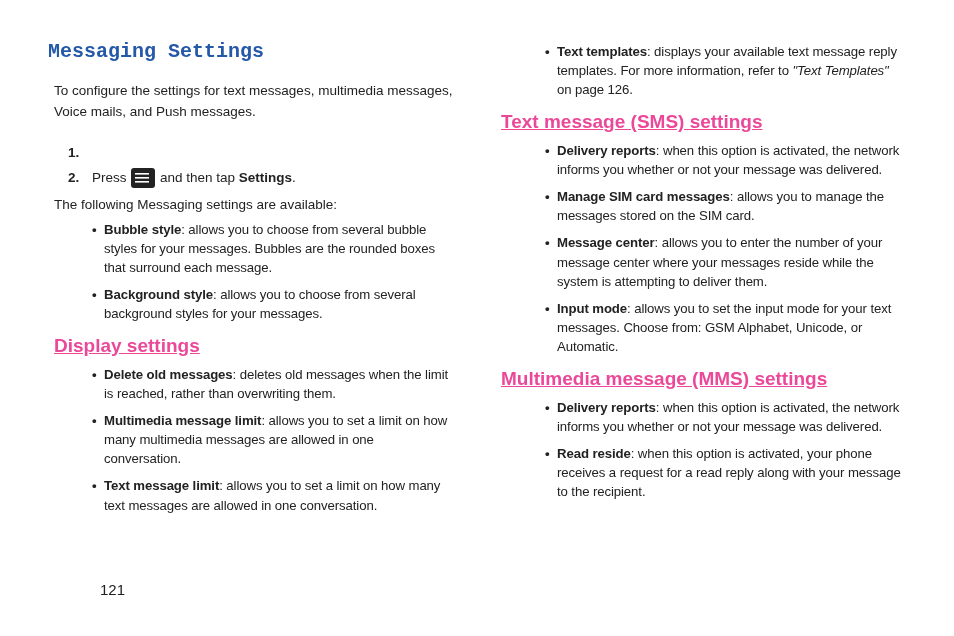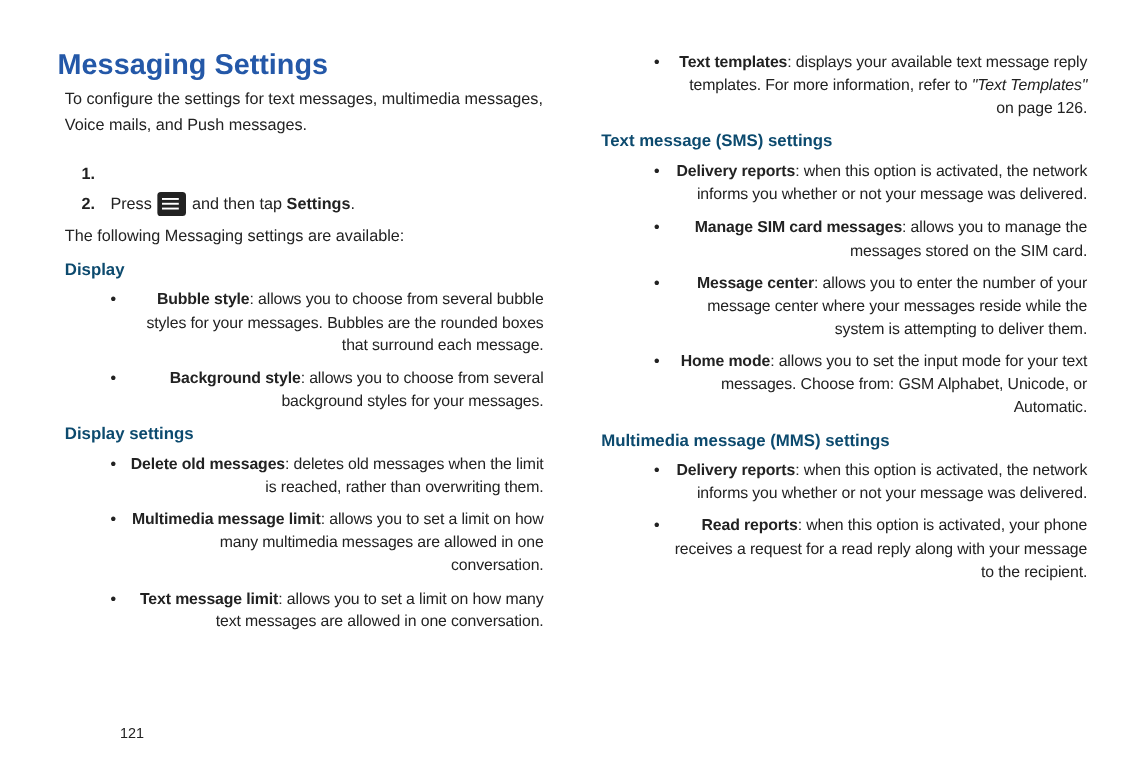--- a/index.html
+++ b/index.html
@@ -18,24 +18,24 @@
   .col {
     flex: 1;
     font-size: 13.5px;
     line-height: 1.55;
   }
   .col-right {
     padding-top: 6px;
   }
   h1 {
     color: #2458a8;
-    font-size: 24px;
+    font-size: 20px;
     font-weight: bold;
-    margin-bottom: 0;
-    font-family: Liberation Sans, sans-serif;
+    margin-bottom: 14px;
+    font-family: Liberation Mono, monospace;
   }
   .intro { margin: 0 0 20px 6px; }
   .steps { margin-left: 20px; }
   .step {
     display: flex;
     margin-bottom: 4px;
   }
   .step-num {
     font-weight: bold;
     width: 24px;
@@ -43,30 +43,30 @@
   }
   .icon-box {
     display: inline-block;
     width: 24px;
     height: 20px;
     vertical-align: middle;
     margin: 0 1px;
   }
   .subtitle { margin: 6px 0 4px 6px; }
   h3.section {
-    color: #0c4a6e;
-    font-size: 14px;
+    color: #ec4899;
+    font-size: 19px;
     font-weight: bold;
     margin: 6px 0 4px 0;
+    text-decoration: underline;
   }
   h3.section.indent { margin-left: 6px; }
   ul.bullets {
     list-style: none;
     padding-left: 56px;
-    text-align: right;
   }
   .col-right ul.bullets {
     padding-left: 56px;
   }
   ul.bullets > li {
     position: relative;
     margin-bottom: 8px;
     font-family: Helvetica, Arial, sans-serif;
     font-size: 13.2px;
     line-height: 1.45;
@@ -75,23 +75,23 @@
     content: "•";
     position: absolute;
     left: -12px;
     top: 0;
     font-weight: bold;
   }
   .b { font-weight: bold; }
   .italic { font-style: italic; }
   .page-num {
     position: absolute;
-    bottom: 18px;
+    bottom: 38px;
     left: 100px;
-    font-size: 12px;
+    font-size: 15px;
   }
   .condensed { font-family: "Helvetica Neue", Helvetica, Arial, sans-serif; letter-spacing: -0.1px; }
 </style>
 </head>
 <body>
 
 <div class="columns">
 
   <div class="col">
     <h1>Messaging Settings</h1>
@@ -109,21 +109,20 @@
                 <rect x="4" y="5" width="14" height="1.6" fill="#fff"></rect>
                 <rect x="4" y="9" width="14" height="1.6" fill="#fff"></rect>
                 <rect x="4" y="13" width="14" height="1.6" fill="#fff"></rect>
               </svg></span><span> and then tap </span><span class="b">Settings</span><span>.</span>
         </span>
       </div>
     </div>
 
     <p class="subtitle">The following Messaging settings are available:</p>
 
-    <h3 class="section indent">Display</h3>
     <ul class="bullets condensed">
       <li><span class="b">Bubble style</span><span>: allows you to choose from several bubble styles for your messages. Bubbles are the rounded boxes that surround each message.</span></li>
       <li><span class="b">Background style</span><span>: allows you to choose from several background styles for your messages.</span></li>
     </ul>
 
     <h3 class="section indent">Display settings</h3>
     <ul class="bullets condensed">
       <li><span class="b">Delete old messages</span><span>: deletes old messages when the limit is reached, rather than overwriting them.</span></li>
       <li><span class="b">Multimedia message limit</span><span>: allows you to set a limit on how many multimedia messages are allowed in one conversation.</span></li>
       <li><span class="b">Text message limit</span><span>: allows you to set a limit on how many text messages are allowed in one conversation.</span></li>
@@ -133,24 +132,24 @@
   <div class="col col-right">
     <ul class="bullets condensed">
       <li><span class="b">Text templates</span><span>: displays your available text message reply templates. For more information, refer to </span><span class="italic">"Text Templates"</span><span> on page 126.</span></li>
     </ul>
 
     <h3 class="section">Text message (SMS) settings</h3>
     <ul class="bullets condensed">
       <li><span class="b">Delivery reports</span><span>: when this option is activated, the network informs you whether or not your message was delivered.</span></li>
       <li><span class="b">Manage SIM card messages</span><span>: allows you to manage the messages stored on the SIM card.</span></li>
       <li><span class="b">Message center</span><span>: allows you to enter the number of your message center where your messages reside while the system is attempting to deliver them.</span></li>
-      <li><span class="b">Home mode</span><span>: allows you to set the input mode for your text messages. Choose from: GSM Alphabet, Unicode, or Automatic.</span></li>
+      <li><span class="b">Input mode</span><span>: allows you to set the input mode for your text messages. Choose from: GSM Alphabet, Unicode, or Automatic.</span></li>
     </ul>
 
     <h3 class="section">Multimedia message (MMS) settings</h3>
     <ul class="bullets condensed">
       <li><span class="b">Delivery reports</span><span>: when this option is activated, the network informs you whether or not your message was delivered.</span></li>
-      <li><span class="b">Read reports</span><span>: when this option is activated, your phone receives a request for a read reply along with your message to the recipient.</span></li>
+      <li><span class="b">Read reside</span><span>: when this option is activated, your phone receives a request for a read reply along with your message to the recipient.</span></li>
     </ul>
   </div>
 </div>
 
 <div class="page-num">121</div>
 
 </body></html>

